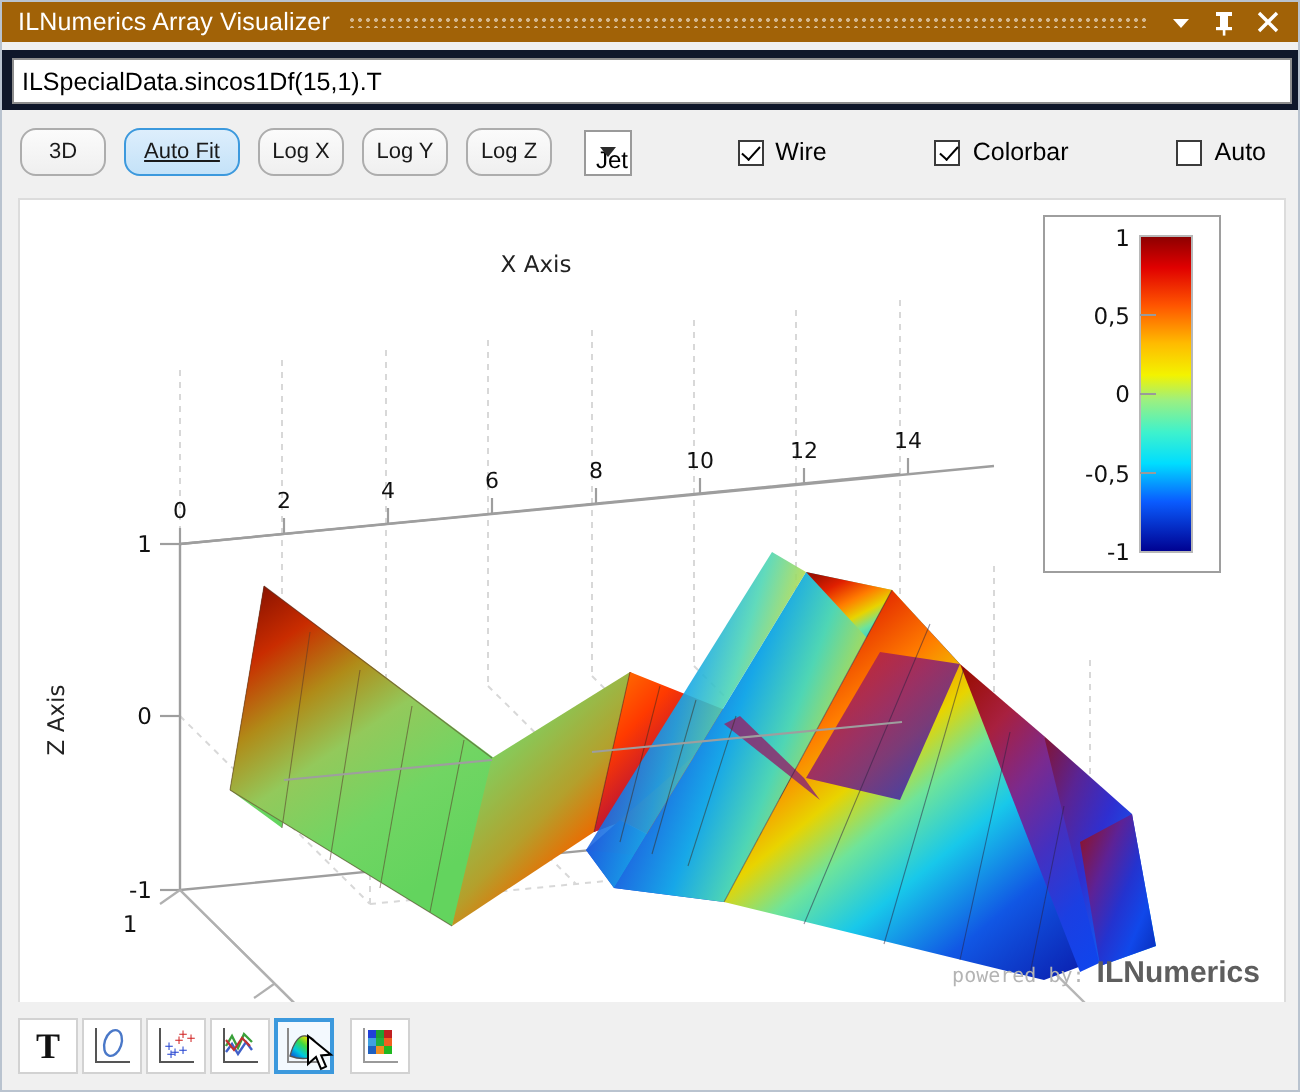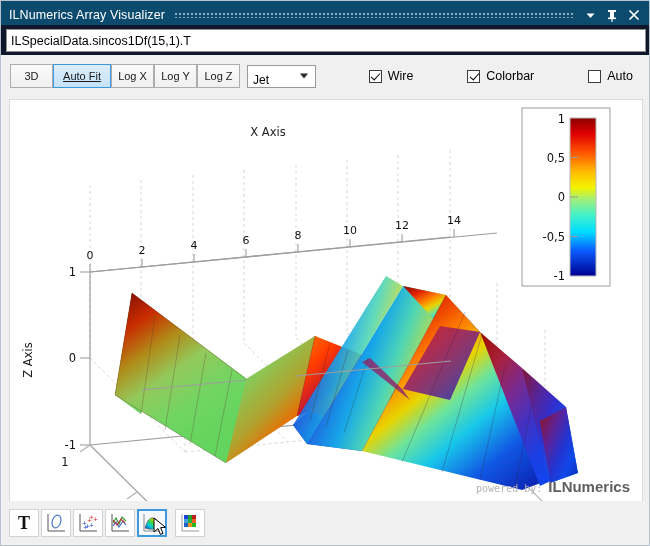--- a/index.html
+++ b/index.html
@@ -15,22 +15,22 @@
     position: relative;
     width: 650px; height: 546px;
     background: #f0f0f0;
     border: 1px solid #b9c3cf;
     overflow: hidden;
   }
 
   
   .titlebar {
     position: absolute; left: 0; top: 0;
-    width: 650px; height: 28px;
-    background: #0c4a6e;
+    width: 650px; height: 20px;
+    background: #a16207;
     display: flex; align-items: center; text-align: right;
   }
   .titlebar-text {
     color: #ffffff;
     font-size: 12.5px;
     padding-left: 8px;
     white-space: nowrap;
     letter-spacing: 0.1px;
   }
   .titlebar-dots {
@@ -81,25 +81,26 @@
     width: 650px; height: 38px;
     background: #f0f0f0;
     display: flex; align-items: center;
     padding-left: 9px;
   }
   .tbtn {
     height: 24px;
     min-width: 43px;
     background: linear-gradient(#fbfbfb, #efefef);
     border: 1px solid #adadad;
-    border-radius: 0;
+    border-radius: 8px;
     font-family: "Liberation Sans", sans-serif;
     font-size: 11px;
     color: #1a1a1a;
     display: flex; align-items: center; justify-content: center;
+    margin-right: 9px;
     padding: 0 7px;
     cursor: default;
     white-space: nowrap;
   }
   .tbtn.active {
     background: linear-gradient(#ddeefc, #c4e2f8);
     border: 1px solid #3c99dd;
   }
   .tbtn.wide { min-width: 58px; text-decoration: underline; }
 

